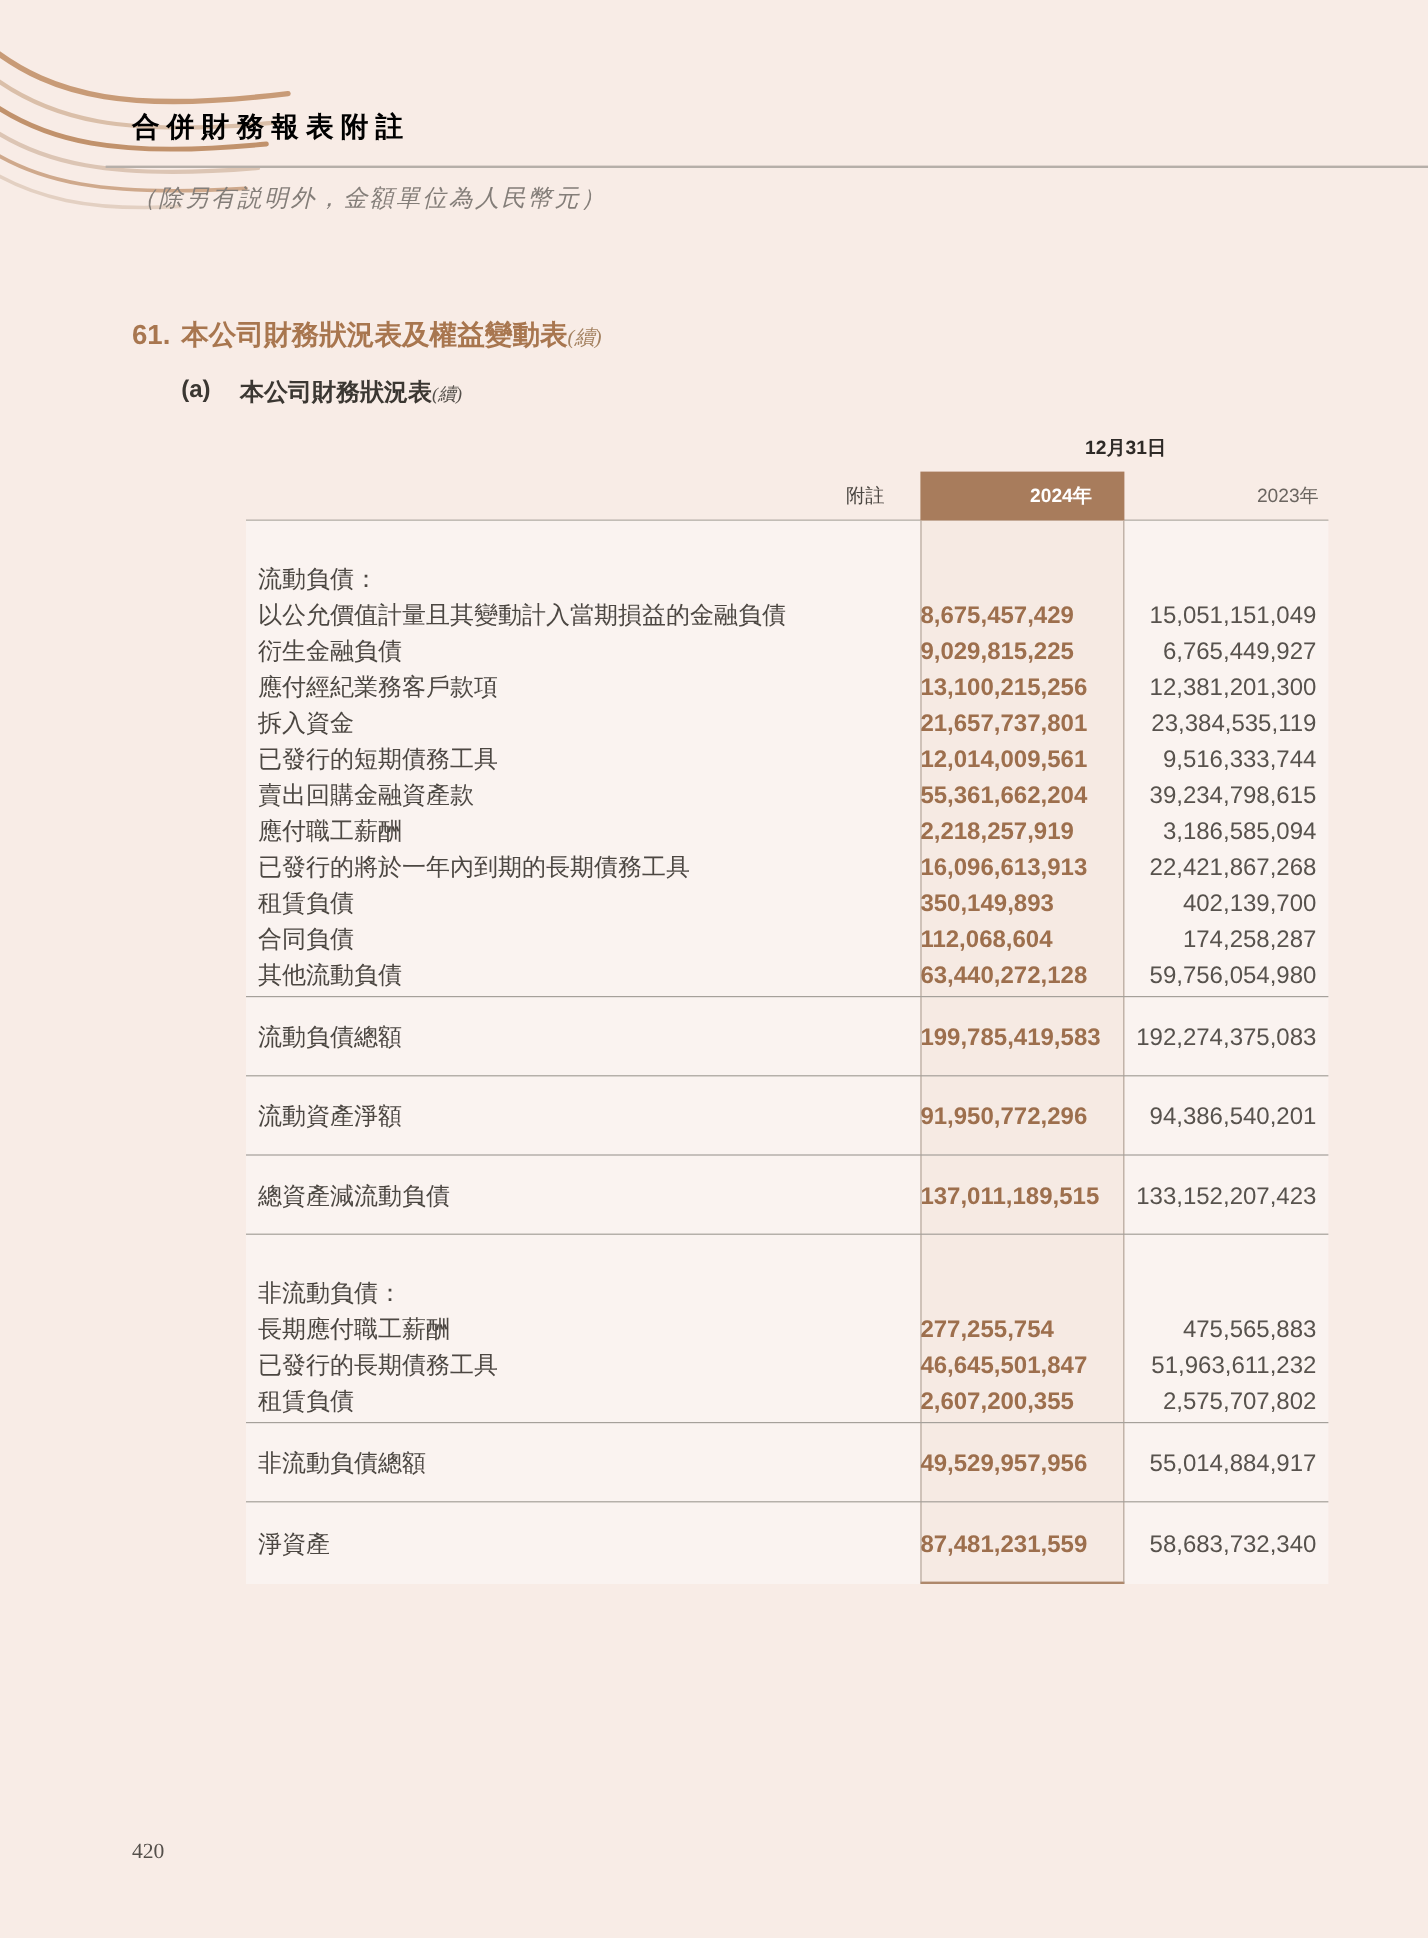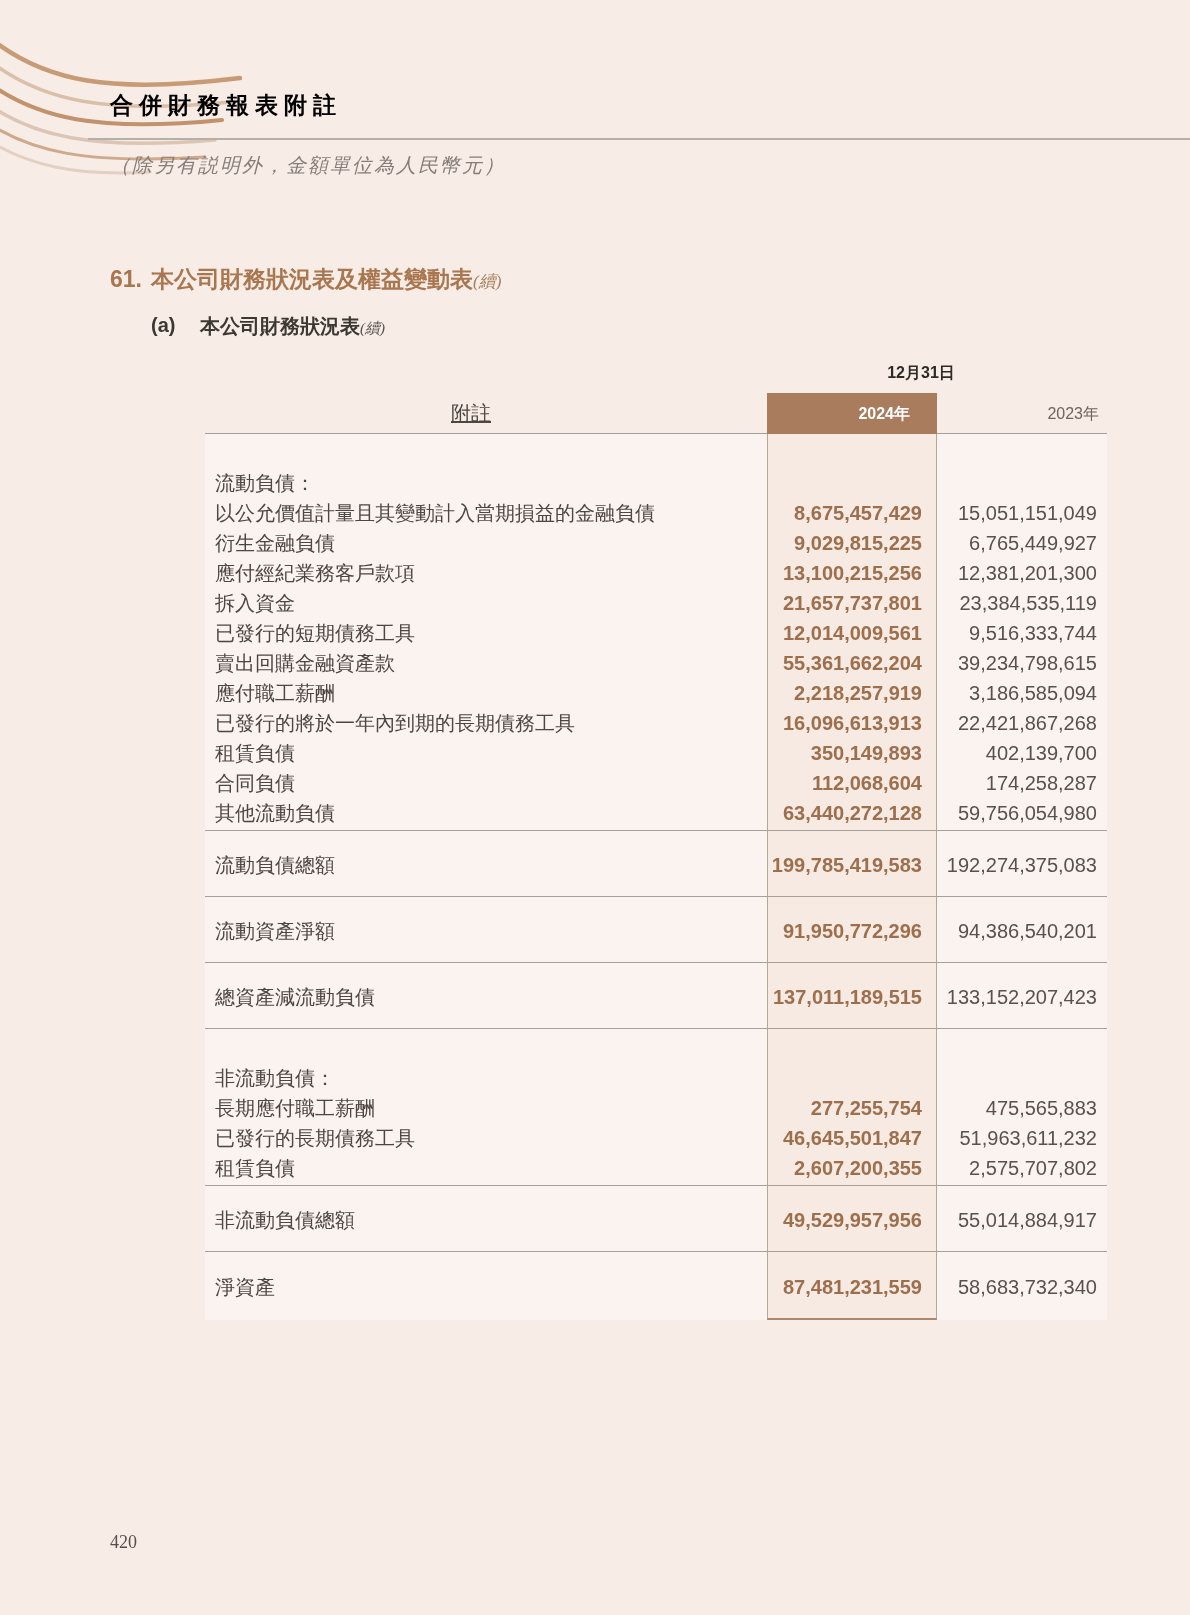--- a/index.html
+++ b/index.html
@@ -48,29 +48,29 @@
     position: absolute; top: 314px; left: 151px;
     font-size: 20px; font-weight: bold; color: #3b3732;
   }
   .sub-title {
     position: absolute; top: 313px; left: 200px;
     font-size: 20px; font-weight: bold; color: #3b3732;
   }
   .sub-title .suffix { font-size: 15px; color: #55504b; }
   
   .date-header {
-    position: absolute; top: 363px; left: 751px; width: 340px;
+    position: absolute; top: 363px; left: 768px; width: 340px;
     text-align: center; font-size: 16px; font-weight: bold; color: #2e2a27;
   }
   .table { position: absolute; top: 393px; left: 205px; width: 902px; height: 927px; }
   .thead { position: absolute; top: 0; left: 0; right: 0; height: 41px;
     border-bottom: 1px solid #a5a09a; }
   .note-header {
     position: absolute; left: 0; top: 0; width: 532px; height: 41px;
-    line-height: 41px; text-align: center; font-size: 20px; color: #4c4742; text-decoration: underline;
+    line-height: 41px; text-align: right; font-size: 16px; color: #4c4742;
   }
   .y2024-header {
     position: absolute; left: 562px; top: 0; width: 170px; height: 41px;
     background: #a87c5c; color: #ffffff; font-weight: bold; font-size: 16px;
     line-height: 41px; text-align: right; padding-right: 27px;
   }
   .y2023-header {
     position: absolute; right: 0; top: 0; width: 170px; height: 41px;
     line-height: 41px; text-align: right; padding-right: 8px;
     font-size: 16px; color: #6b6560;
@@ -85,21 +85,21 @@
   }
   .blocks { position: relative; }
   .block { border-bottom: 1px solid #a5a09a; }
   .block.rows { padding-top: 34px; padding-bottom: 2px; }
   .block.total { height: 66px; display: flex; flex-direction: column;
     justify-content: flex-end; padding-bottom: 16px; }
   .block:last-child { border-bottom: none; }
   .trow { display: flex; height: 30px; line-height: 30px; font-size: 20px; }
   .c-label { flex: 1; padding-left: 10px; color: #4c4742; }
   .c-note { width: 30px; }
-  .c-v24 { width: 170px; text-align: right; padding-right: 15px;
+  .c-v24 { width: 170px; text-align: left; padding-right: 15px;
     font-weight: bold; color: #9d6f4d; }
   .c-v23 { width: 170px; text-align: right; padding-right: 10px; color: #57524d; }
   
   .page-number {
     position: absolute; top: 1532px; left: 110px;
     font-family: "Liberation Serif", serif;
     font-size: 18px; color: #55504b;
   }
 </style>
 </head>

